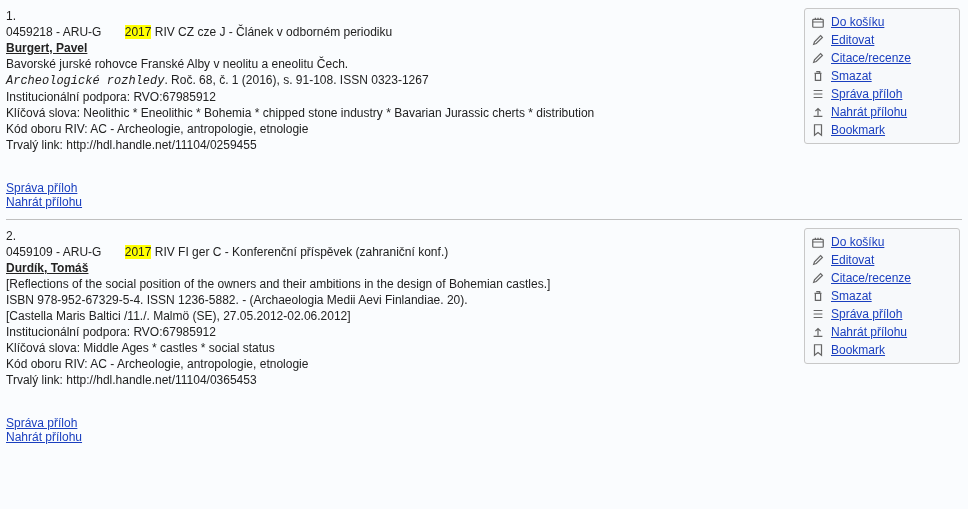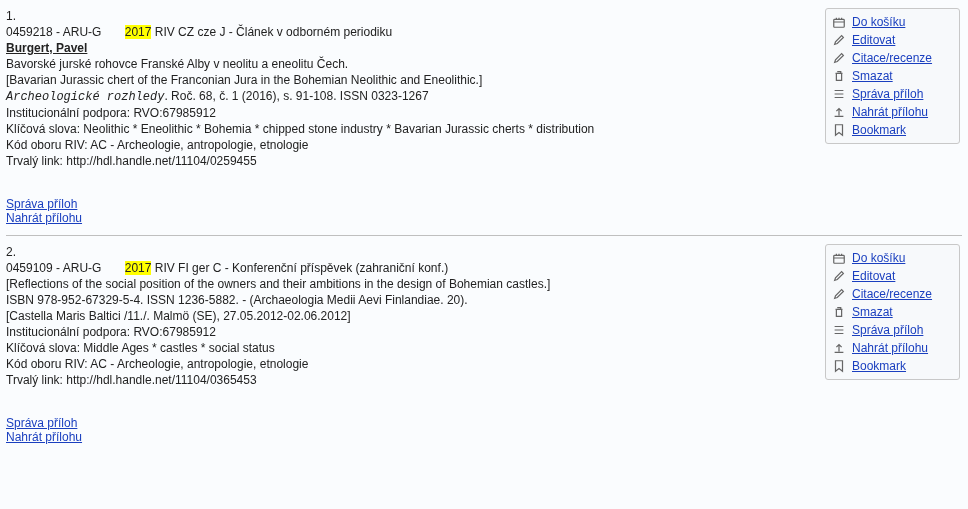--- a/index.html
+++ b/index.html
@@ -24,21 +24,21 @@
   .hl { background: #ffff00; margin-left: 20px; }
   .author { text-decoration: underline; font-weight: bold; }
   .italic { font-style: italic; font-family: Liberation Mono, monospace; }
   a.link { color: #1a3fbf; text-decoration: underline; }
   .bottom-links { margin-top: 28px; }
   .bottom-links a { display: block; width: max-content; }
   .actions {
     position: absolute;
     right: 2px;
     top: 4px;
-    width: 135px;
+    width: 156px;
     border: 1px solid #c8c8c8;
     border-radius: 3px;
     background: #f7f9fb;
     padding: 4px 6px;
     box-sizing: border-box;
   }
   .action-row {
     display: flex;
     align-items: center;
     gap: 6px;
@@ -116,21 +116,20 @@
         </span>
       <a class="link">Bookmark</a>
     </div>
   </div>
 
   <div class="content">
     <div class="line">1.</div>
     <div class="line"><span>0459218 - ARU-G </span><span class="hl">2017</span><span> RIV CZ cze J - Článek v odborném periodiku</span></div>
     <div class="line"><span class="author">Burgert, Pavel</span></div>
     <div class="line">Bavorské jurské rohovce Franské Alby v neolitu a eneolitu Čech.</div>
-    <div class="line">[Bavarian Jurassic chert of the Franconian Jura in the Bohemian Neolithic and Eneolithic.]</div>
     <div class="line"><span class="italic">Archeologické rozhledy</span><span>. Roč. 68, č. 1 (2016), s. 91-108. ISSN 0323-1267</span></div>
     <div class="line">Institucionální podpora: RVO:67985912</div>
     <div class="line">Klíčová slova: Neolithic * Eneolithic * Bohemia * chipped stone industry * Bavarian Jurassic cherts * distribution</div>
     <div class="line">Kód oboru RIV: AC - Archeologie, antropologie, etnologie</div>
     <div class="line"><span>Trvalý link: </span><span>http://hdl.handle.net/11104/0259455</span></div>
     <div class="bottom-links">
       <a class="link">Správa příloh</a>
       <a class="link">Nahrát přílohu</a>
     </div>
   </div>
@@ -195,20 +194,21 @@
             <path d="M4 2h8v12l-4-3-4 3V2z"></path>
           </svg>
         </span>
       <a class="link">Bookmark</a>
     </div>
   </div>
 
   <div class="content">
     <div class="line">2.</div>
     <div class="line"><span>0459109 - ARU-G </span><span class="hl">2017</span><span> RIV FI ger C - Konferenční příspěvek (zahraniční konf.)</span></div>
+    <div class="line"><span class="author">Durdík, Tomáš</span></div>
     <div class="line">[Reflections of the social position of the owners and their ambitions in the design of Bohemian castles.]</div>
     <div class="line">ISBN 978-952-67329-5-4. ISSN 1236-5882. - (Archaeologia Medii Aevi Finlandiae. 20).</div>
     <div class="line">[Castella Maris Baltici /11./. Malmö (SE), 27.05.2012-02.06.2012]</div>
     <div class="line">Institucionální podpora: RVO:67985912</div>
     <div class="line">Klíčová slova: Middle Ages * castles * social status</div>
     <div class="line">Kód oboru RIV: AC - Archeologie, antropologie, etnologie</div>
     <div class="line"><span>Trvalý link: </span><span>http://hdl.handle.net/11104/0365453</span></div>
     <div class="bottom-links">
       <a class="link">Správa příloh</a>
       <a class="link">Nahrát přílohu</a>

